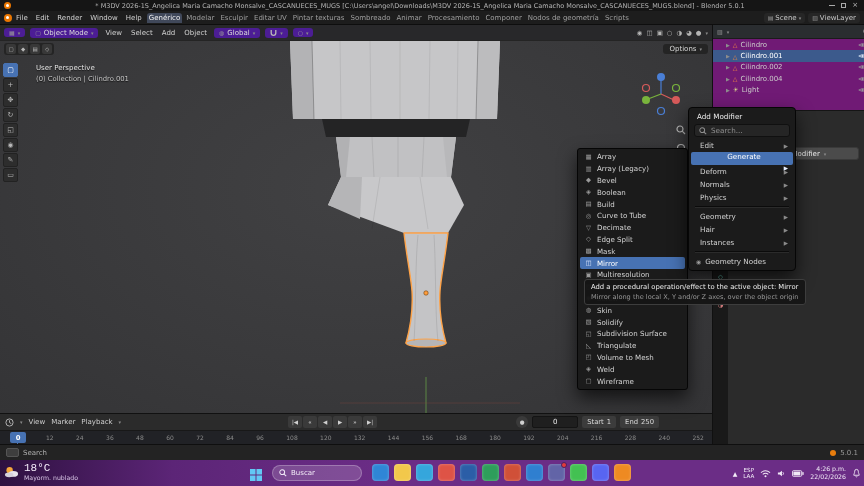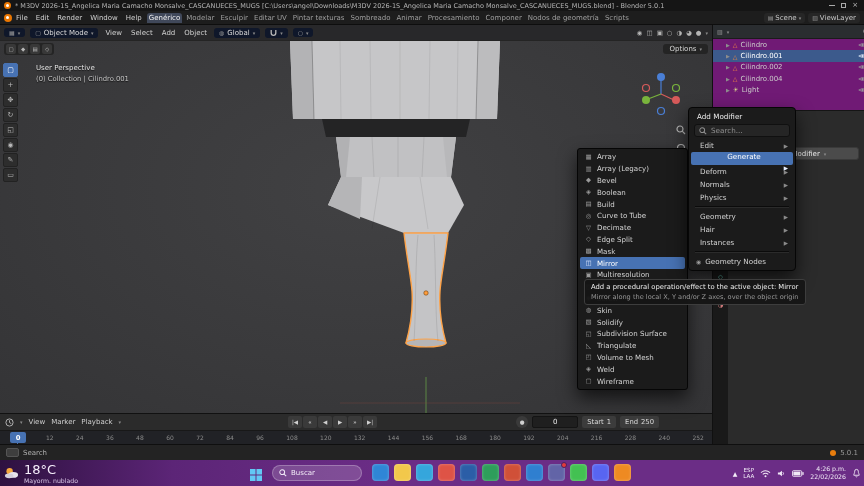--- a/index.html
+++ b/index.html
@@ -2,21 +2,21 @@
 <html><head>
 <meta charset="utf-8">
 <style>
   * { margin:0; padding:0; box-sizing:border-box; }
   html,body { background:#000; }
   .root { position:relative; width:864px; height:486px; overflow:hidden;
           font-family:"DejaVu Sans",sans-serif; background:#1d1d1d; color:#c8c8c8; }
 
   
   .titlebar { position:absolute; top:0; left:0; right:0; height:11px; background:#151515;
-              display:flex; align-items:center; gap:4px; padding:0 4px; font-size:6.5px; color:#b5b5b5; }
+              display:flex; align-items:center; gap:4px; padding:0 4px; font-size:6.5px; color:#b5b5b5;text-align:center; }
   .blender-logo { width:7px; height:7px; border-radius:50%; background:#ea7600; position:relative; flex:0 0 auto; }
   .blender-logo::after { content:""; position:absolute; left:2px; top:2px; width:3px; height:3px; border-radius:50%; background:#fff; }
   .titlebar .t-text { white-space:nowrap; overflow:hidden; flex:1; }
   .winctl { display:flex; gap:6px; align-items:center; padding-right:2px; }
   .wc-min { width:6px; border-bottom:1px solid #aaa; height:1px; }
   .wc-max { width:5px; height:5px; border:1px solid #aaa; }
   .wc-close { color:#bbb; font-size:7px; line-height:1; }
 
   
   .topbar { position:absolute; top:11px; left:0; right:0; height:14px; background:#1d1d1d;
@@ -29,21 +29,21 @@
   .sb-pill { display:flex; align-items:center; gap:2px; background:#262626; border-radius:3px; padding:1px 4px; }
   .ico-g { color:#9a9a9a; font-size:6px; }
   .car { color:#8a8a8a; font-size:5px; }
 
   
   .viewport { position:absolute; top:25px; left:0; width:712px; height:388px; overflow:hidden;
               background:radial-gradient(ellipse at 50% 42%, #414143 0%, #3a3a3c 55%, #343436 100%); }
   .vp-header { position:absolute; top:0; left:0; right:0; height:16px; background:rgba(40,40,42,.96);
                border-bottom:1px solid #242424; display:flex; align-items:center; gap:5px; padding:0 4px;
                font-size:7px; z-index:6; white-space:nowrap; }
-  .vp-pill { display:flex; align-items:center; gap:3px; background:#0f172a; border-radius:3px; padding:1px 5px; color:#dcdcdc; }
+  .vp-pill { display:flex; align-items:center; gap:3px; background:#4c1d95; border-radius:3px; padding:1px 5px; color:#dcdcdc; }
   .hmenu { color:#d2d2d2; padding:0 2px; }
   .vp-right { margin-left:auto; display:flex; align-items:center; gap:4px; color:#b4b4b4; font-size:6.5px; }
   .vp-toolsettings { position:absolute; top:16px; left:0; right:0; height:15px; display:flex; align-items:center;
                      padding:0 4px; z-index:5; }
   .ts-chip { display:flex; gap:2px; background:rgba(34,34,34,.9); border-radius:3px; padding:1px 2px; }
   .ts-ico { width:10px; height:10px; background:#383838; border-radius:2px; display:flex; align-items:center;
             justify-content:center; font-size:5.5px; color:#b9b9b9; }
   .options-chip { margin-left:auto; display:flex; align-items:center; gap:3px; background:rgba(34,34,34,.9);
                   border-radius:3px; padding:1px 6px; font-size:7px; color:#d6d6d6; }
 
@@ -136,21 +136,21 @@
   .statusbar { position:absolute; left:0; top:444px; width:864px; height:16px; background:#232323;
                border-top:1px solid #0f0f0f; display:flex; align-items:center; padding:0 6px; font-size:7px; color:#b0b0b0; }
   .kbd { width:13px; height:9px; background:#3e3e3e; border:1px solid #555; border-radius:2px; margin-right:4px; }
   .sb-right { margin-left:auto; display:flex; align-items:center; gap:4px; color:#9a9a9a; }
   .sb-dot { width:6px; height:6px; border-radius:50%; background:#e87d0d; }
 
   
   .taskbar { position:absolute; left:0; top:460px; width:864px; height:26px;
              background:linear-gradient(90deg,#2e1140 0%,#5c2577 20%,#6b2d86 45%,#6b2d86 100%); }
   .weather { position:absolute; left:4px; top:2px; display:flex; align-items:center; gap:5px; }
-  .wx-temp { font-size:13px; color:#f6eefb; }
+  .wx-temp { font-size:11px; color:#f6eefb;font-family:Liberation Mono, monospace; }
   .wx-desc { font-size:6.2px; color:#d9c7e6; }
   .start-btn { position:absolute; left:250px; top:6px; }
   .search-pill { position:absolute; left:272px; top:5px; width:90px; height:16px; border-radius:8px;
                  background:rgba(255,255,255,.16); border:1px solid rgba(255,255,255,.25);
                  display:flex; align-items:center; gap:4px; padding:0 6px; font-size:7px; color:#f4ecf9; }
   .apps { position:absolute; left:372px; top:4px; display:flex; gap:5px; }
   .app { width:17px; height:17px; border-radius:4px; position:relative; box-shadow:inset 0 0 3px rgba(255,255,255,.35); }
   .badge { position:absolute; top:-2px; right:-2px; width:6px; height:6px; background:#e23b3b; border-radius:50%;
            border:1px solid #4c1e60; }
   .tray { position:absolute; right:3px; top:0; height:26px; display:flex; align-items:center; gap:6px; color:#f3ecf8; }

